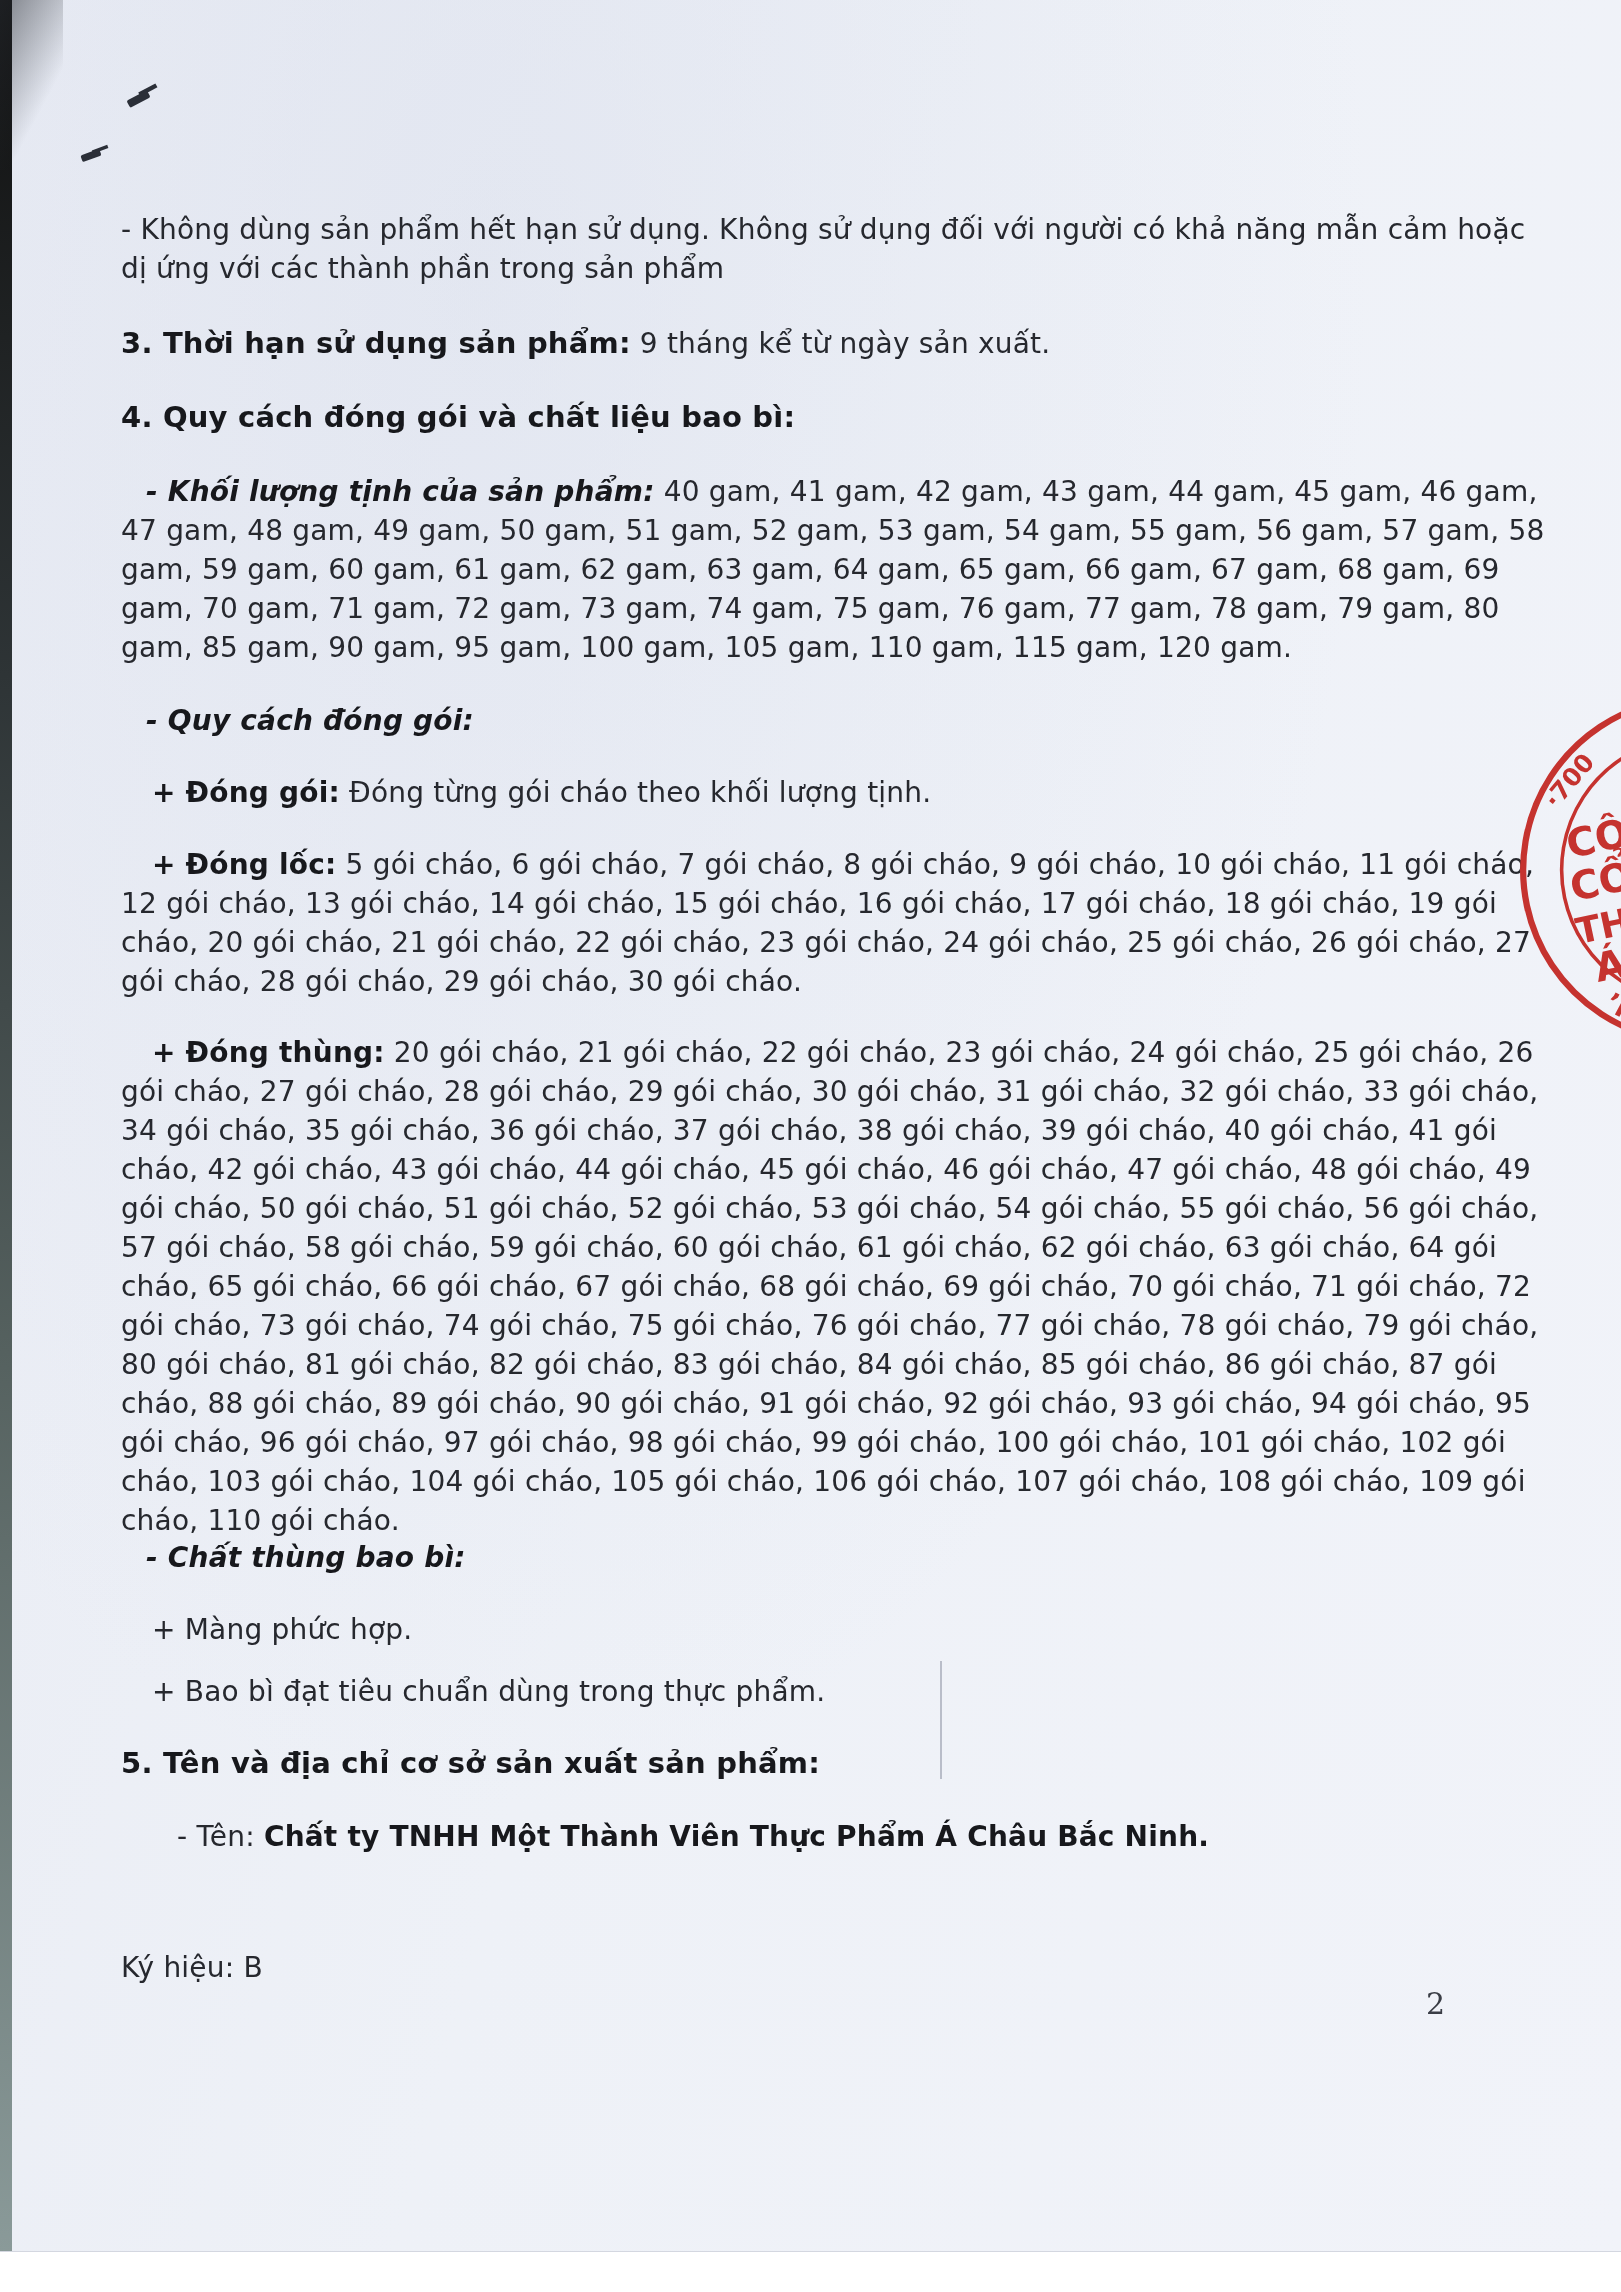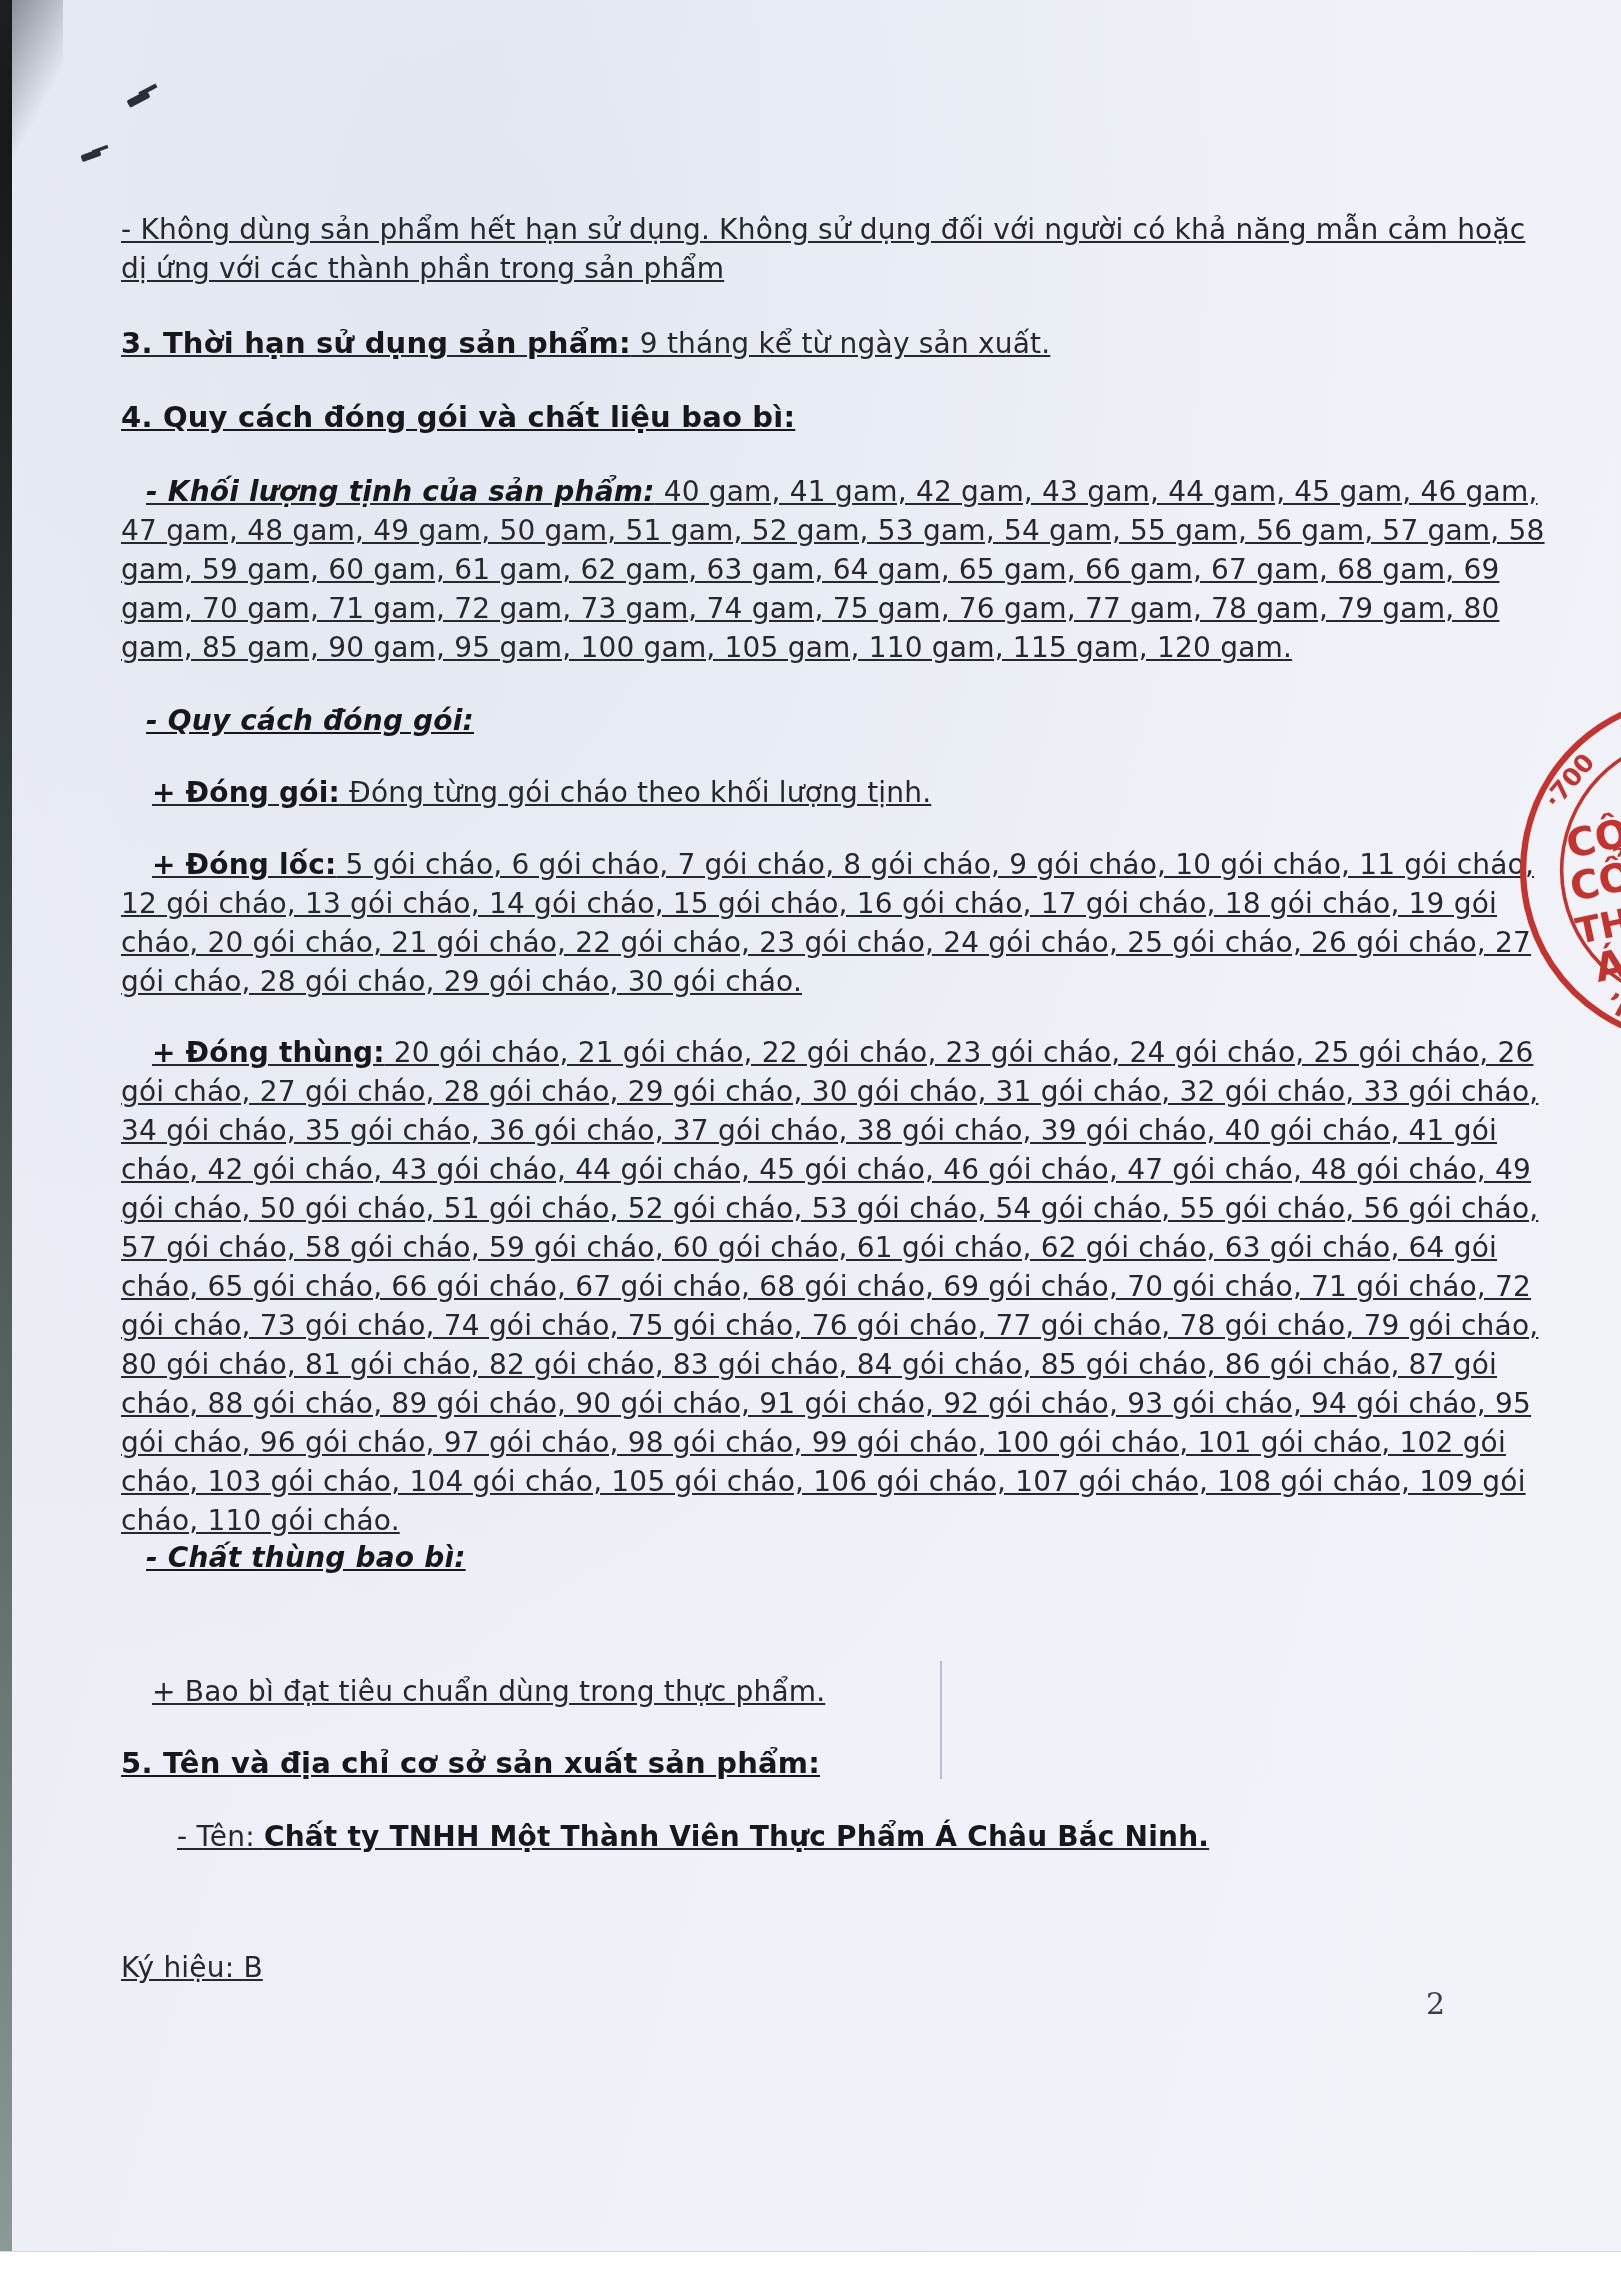--- a/index.html
+++ b/index.html
@@ -24,21 +24,21 @@
   }
   .corner-shadow{
     position:absolute;left:0;top:0;width:63px;height:170px;
     background:linear-gradient(118deg,rgba(40,44,50,.55),rgba(40,44,50,0) 65%);
   }
   .pen-mark{position:absolute;background:#2b2f38;border-radius:1.8px;}
   .pm1{left:127px;top:95px;width:23px;height:8px;transform:rotate(-28deg);box-shadow:12.5px -3.6px 0 -1.8px #2b2f38;}
   .pm2{left:81px;top:152px;width:19.7px;height:7.2px;transform:rotate(-20deg);box-shadow:10.7px -2.7px 0 -1.8px #2b2f38;}
   .scratch{position:absolute;left:940px;top:1661px;width:1.8px;height:118px;background:#b9bdc9;}
 
-  .blk{position:absolute;left:121px;width:1433px;line-height:39px;font-size:28px;letter-spacing:0.2px;text-decoration:underline;}
+  .blk{position:absolute;left:121px;width:1433px;line-height:39px;font-size:28px;letter-spacing:0.2px;}
   .h{font-weight:700;font-size:29px;color:#17181c;margin-top:28px;}
   .b{font-weight:700;color:#17181c;}
   .bi{font-weight:700;font-style:italic;color:#17181c;}
   .ind28{text-indent:25px;}
   .ind35{text-indent:31px;}
   .ind62{text-indent:56px;}
 
   .page-num{position:absolute;left:1426px;top:1986px;font-family:"DejaVu Serif","Liberation Serif",serif;font-size:30px;color:#3a3d45;}
 
   .stamp{position:absolute;top:691px;right:-253px;transform:rotate(-12deg);}
@@ -66,20 +66,21 @@
     <p class="blk ind35" style="top:745px"><span class="b">+ Đóng gói:</span><span> Đóng từng gói cháo theo khối lượng tịnh.</span></p>
 
     <p class="blk bi ind28" style="top:673px">- Quy cách đóng gói:</p>
 
     <p class="blk ind35" style="top:817px"><span class="b">+ Đóng lốc:</span><span> 5 gói cháo, 6 gói cháo, 7 gói cháo, 8 gói cháo, 9 gói cháo, 10 gói cháo, 11 gói cháo, 12 gói cháo, 13 gói cháo, 14 gói cháo, 15 gói cháo, 16 gói cháo, 17 gói cháo, 18 gói cháo, 19 gói cháo, 20 gói cháo, 21 gói cháo, 22 gói cháo, 23 gói cháo, 24 gói cháo, 25 gói cháo, 26 gói cháo, 27 gói cháo, 28 gói cháo, 29 gói cháo, 30 gói cháo.</span></p>
 
     <p class="blk ind35" style="top:1005px"><span class="b">+ Đóng thùng:</span><span> 20 gói cháo, 21 gói cháo, 22 gói cháo, 23 gói cháo, 24 gói cháo, 25 gói cháo, 26 gói cháo, 27 gói cháo, 28 gói cháo, 29 gói cháo, 30 gói cháo, 31 gói cháo, 32 gói cháo, 33 gói cháo, 34 gói cháo, 35 gói cháo, 36 gói cháo, 37 gói cháo, 38 gói cháo, 39 gói cháo, 40 gói cháo, 41 gói cháo, 42 gói cháo, 43 gói cháo, 44 gói cháo, 45 gói cháo, 46 gói cháo, 47 gói cháo, 48 gói cháo, 49 gói cháo, 50 gói cháo, 51 gói cháo, 52 gói cháo, 53 gói cháo, 54 gói cháo, 55 gói cháo, 56 gói cháo, 57 gói cháo, 58 gói cháo, 59 gói cháo, 60 gói cháo, 61 gói cháo, 62 gói cháo, 63 gói cháo, 64 gói cháo, 65 gói cháo, 66 gói cháo, 67 gói cháo, 68 gói cháo, 69 gói cháo, 70 gói cháo, 71 gói cháo, 72 gói cháo, 73 gói cháo, 74 gói cháo, 75 gói cháo, 76 gói cháo, 77 gói cháo, 78 gói cháo, 79 gói cháo, 80 gói cháo, 81 gói cháo, 82 gói cháo, 83 gói cháo, 84 gói cháo, 85 gói cháo, 86 gói cháo, 87 gói cháo, 88 gói cháo, 89 gói cháo, 90 gói cháo, 91 gói cháo, 92 gói cháo, 93 gói cháo, 94 gói cháo, 95 gói cháo, 96 gói cháo, 97 gói cháo, 98 gói cháo, 99 gói cháo, 100 gói cháo, 101 gói cháo, 102 gói cháo, 103 gói cháo, 104 gói cháo, 105 gói cháo, 106 gói cháo, 107 gói cháo, 108 gói cháo, 109 gói cháo, 110 gói cháo.</span></p>
 
     <p class="blk bi ind28" style="top:1510px">- Chất thùng bao bì:</p>
 
+    <p class="blk ind35" style="top:1582px">+ Màng phức hợp.</p>
 
     <p class="blk ind35" style="top:1644px">+ Bao bì đạt tiêu chuẩn dùng trong thực phẩm.</p>
 
     <p class="blk h" style="top:1716px">5. Tên và địa chỉ cơ sở sản xuất sản phẩm:</p>
 
     <p class="blk ind62" style="top:1789px"><span>- Tên: </span><span class="b">Chất ty TNHH Một Thành Viên Thực Phẩm Á Châu Bắc Ninh.</span></p>
 
 
     <p class="blk" style="top:1920px">Ký hiệu: B</p>
 

